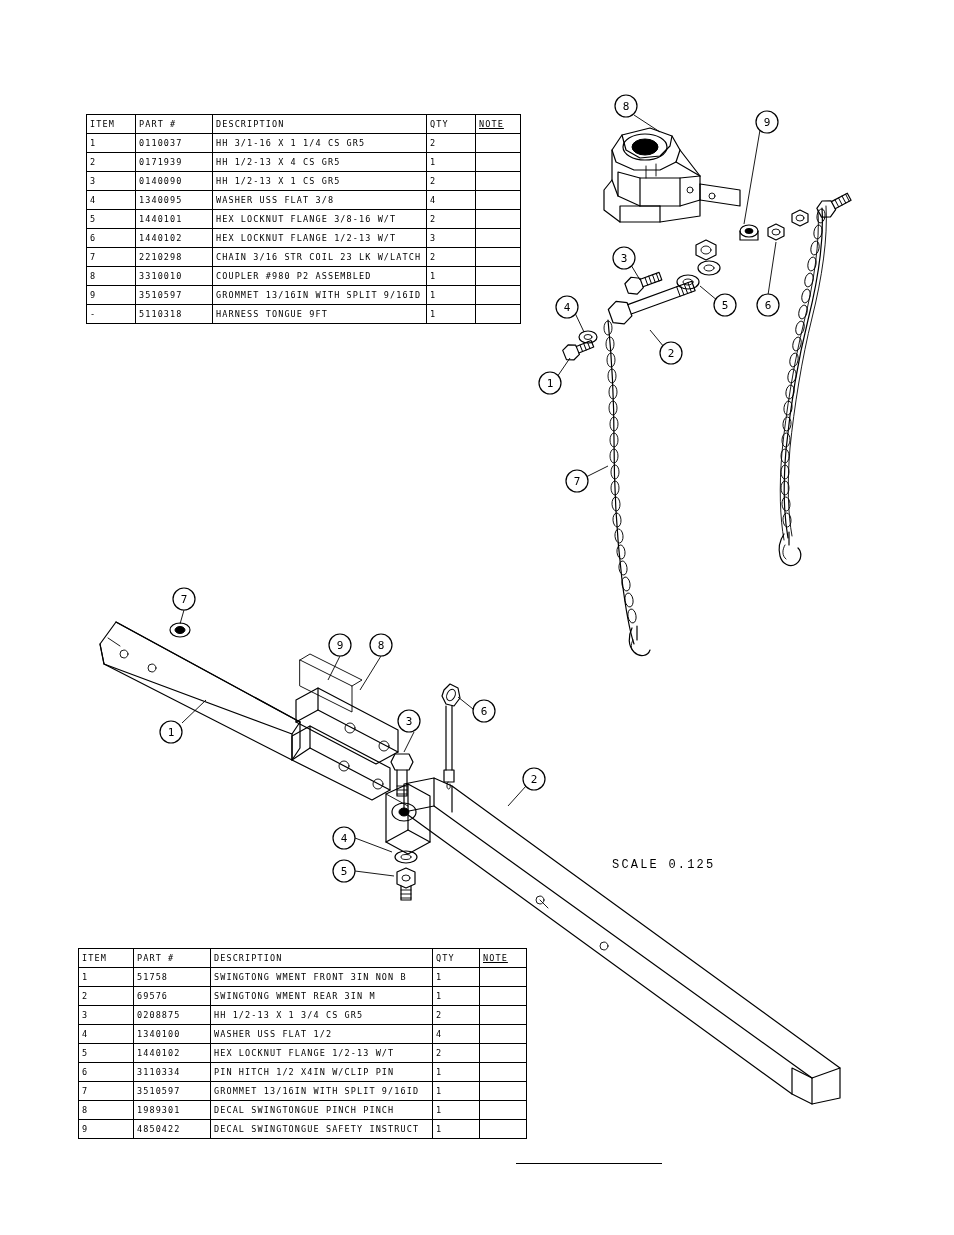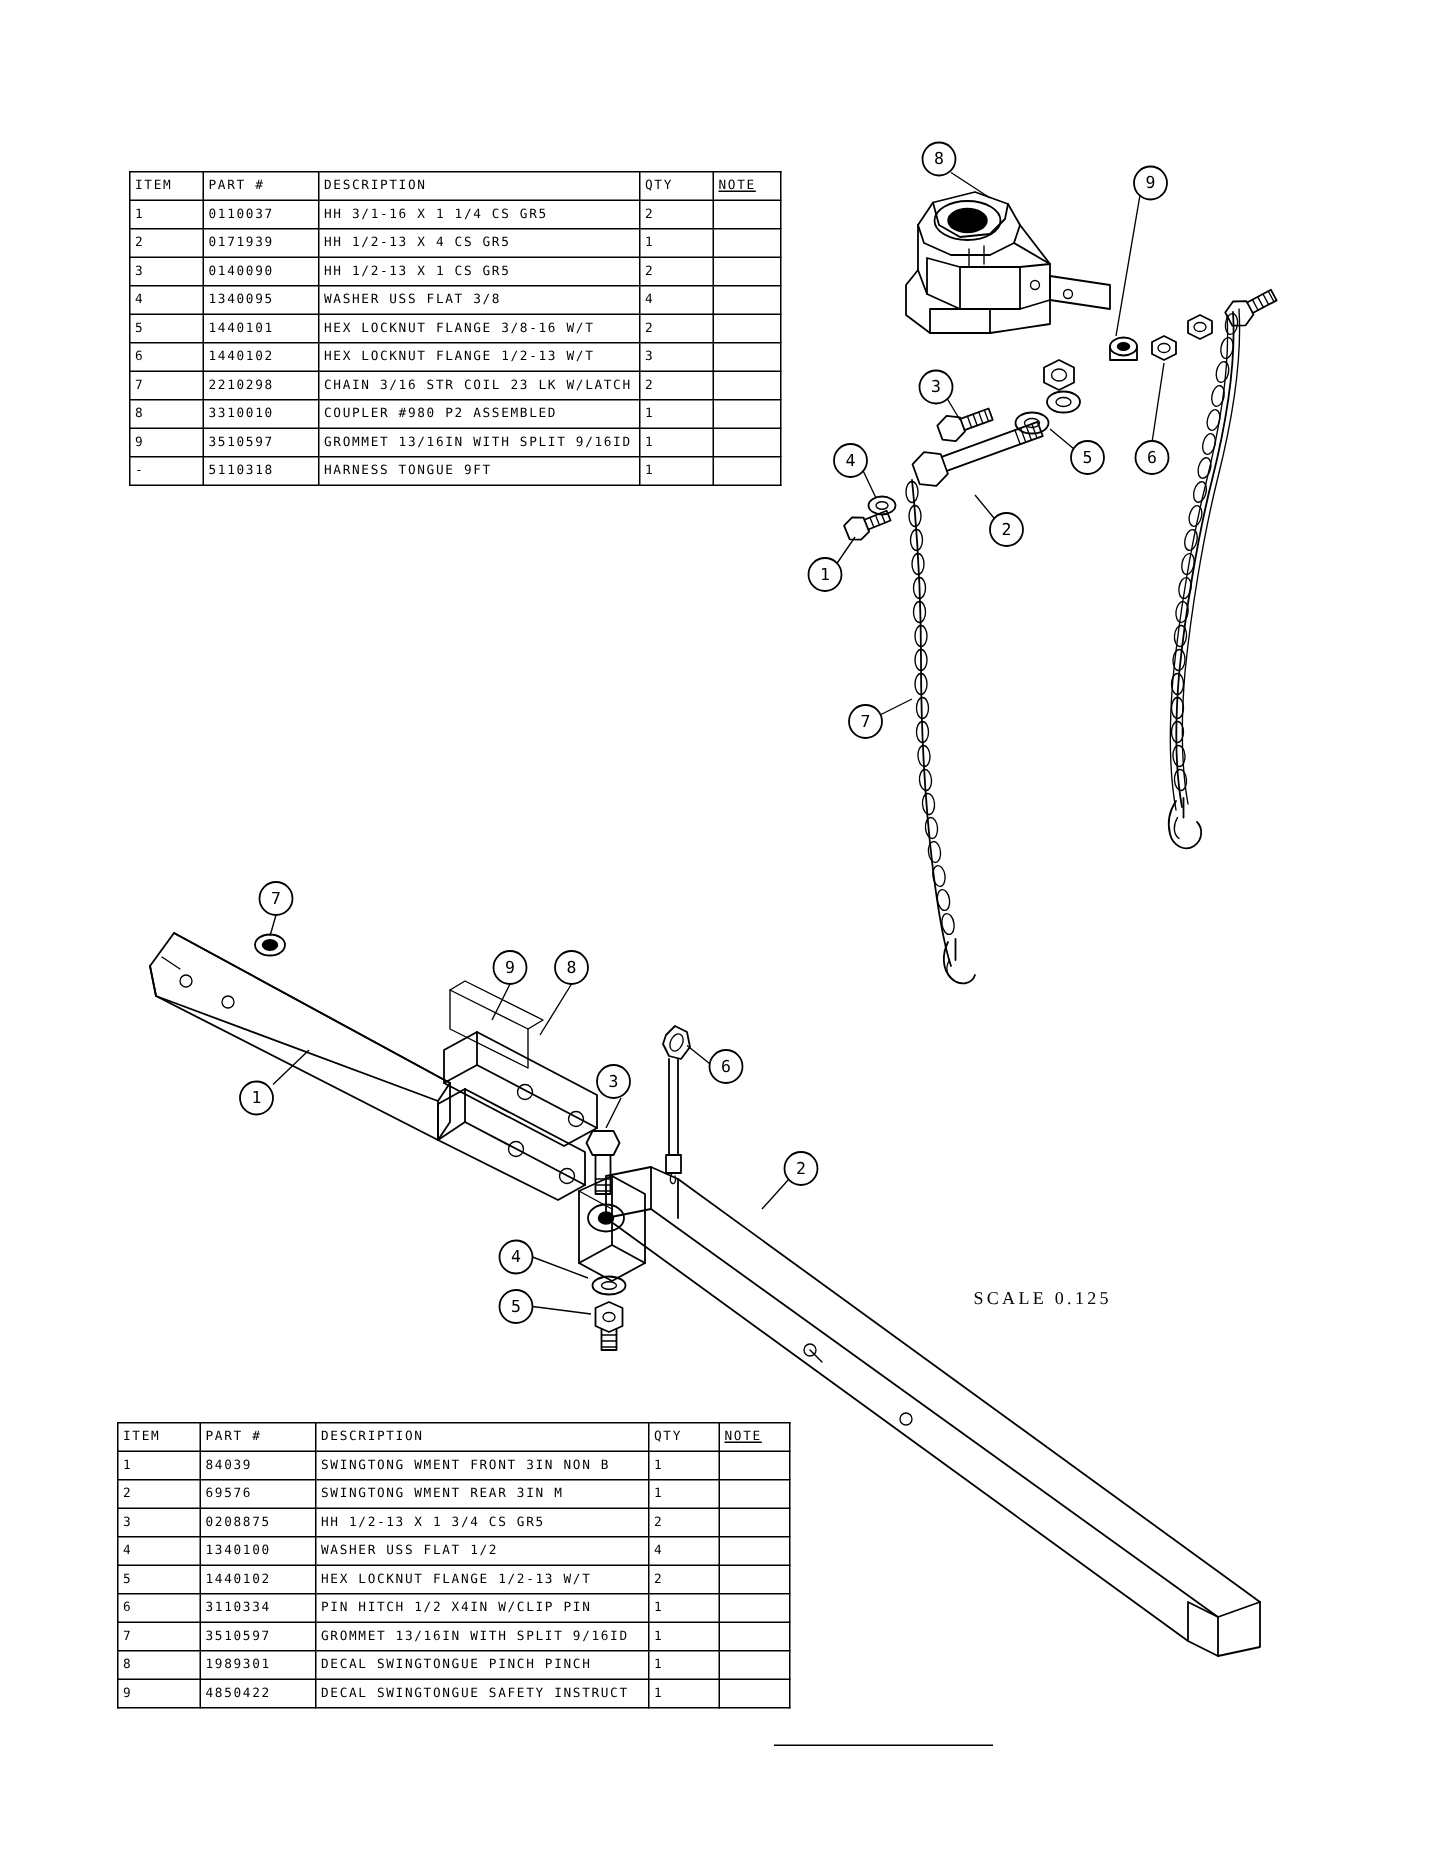--- a/index.html
+++ b/index.html
@@ -55,23 +55,23 @@
   #table-bottom { left: 78px; top: 948px; }
   #table-bottom .col-item { width: 48px; }
   #table-bottom .col-part { width: 70px; }
   #table-bottom .col-desc { width: 215px; }
   #table-bottom .col-qty  { width: 40px; }
   #table-bottom .col-note { width: 40px; }
 
   
   #scale-note {
     position: absolute;
-    left: 649px;
+    left: 612px;
     top: 858px;
-    font-family: Liberation Serif, serif;
+    font-family: Liberation Mono, monospace;
     font-size: 12px;
     letter-spacing: 2.2px;
   }
 
   
   #footer-rule {
     position: absolute;
     left: 516px;
     top: 1163px;
     width: 146px;
@@ -195,21 +195,21 @@
         <th class="col-item">ITEM</th>
         <th class="col-part">PART #</th>
         <th class="col-desc">DESCRIPTION</th>
         <th class="col-qty">QTY</th>
         <th class="col-note">NOTE</th>
       </tr>
     </thead>
     <tbody>
       <tr>
         <td class="col-item">1</td>
-        <td class="col-part">84039</td>
+        <td class="col-part">51758</td>
         <td class="col-desc">SWINGTONG WMENT FRONT 3IN NON B</td>
         <td class="col-qty">1</td>
         <td class="col-note"></td>
       </tr>
       <tr>
         <td class="col-item">2</td>
         <td class="col-part">69576</td>
         <td class="col-desc">SWINGTONG WMENT REAR 3IN M</td>
         <td class="col-qty">1</td>
         <td class="col-note"></td>

